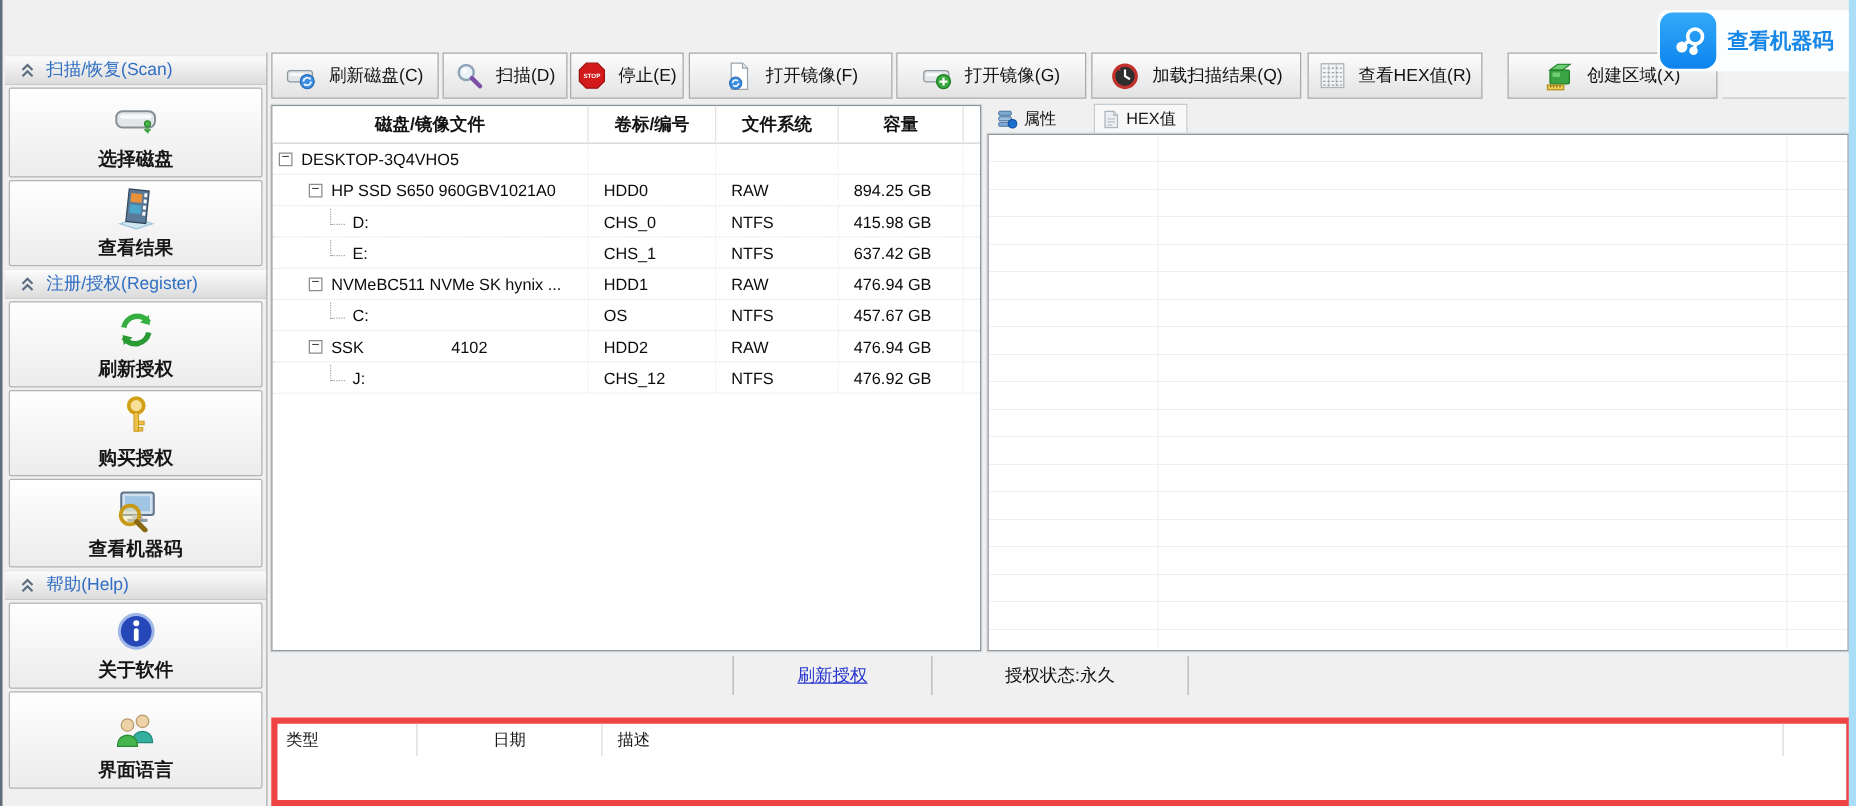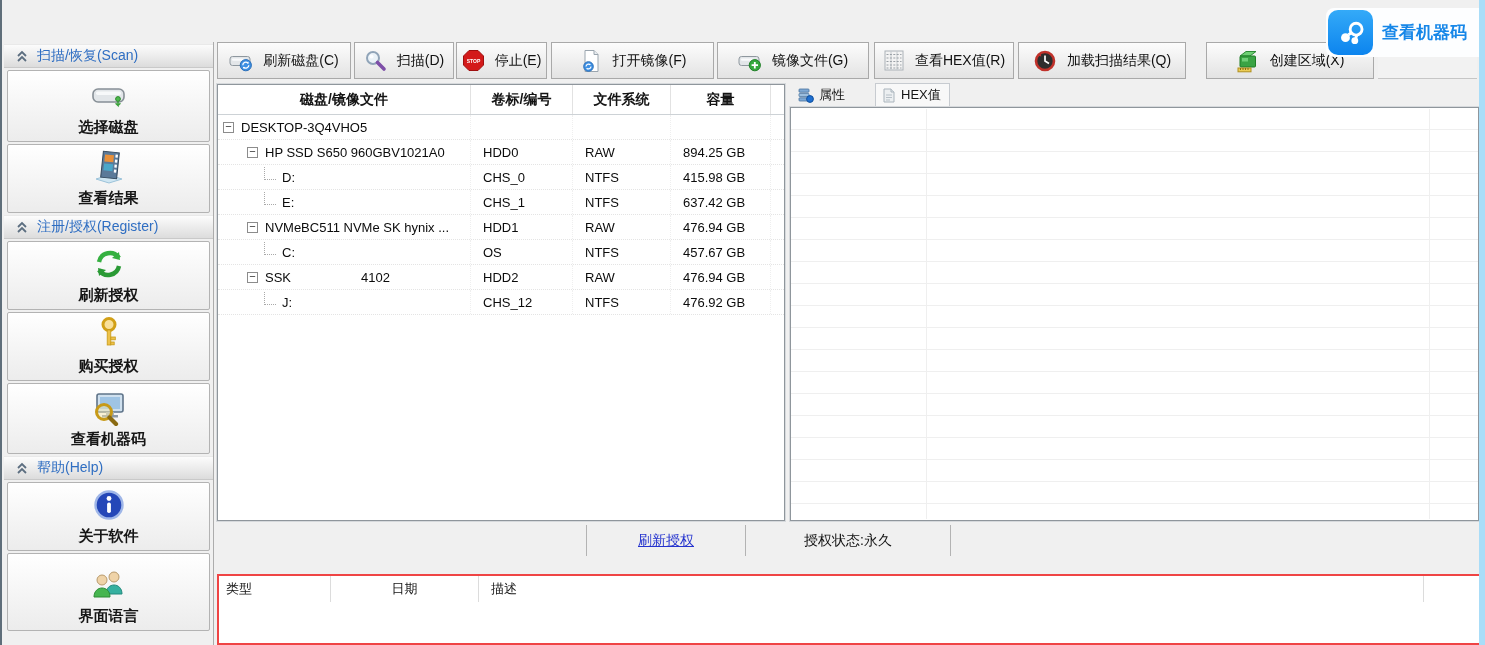--- a/index.html
+++ b/index.html
@@ -124,21 +124,21 @@
   .st1 { width:370px; flex:none; } .st2 { width:159px; flex:none; } .st3 { width:205px; flex:none; }
   .st4 { flex:1; border-right:none; }
   .refresh-link { color:#2433ce; text-decoration:underline; cursor:pointer; font-size:14px; }
 
   
   .log-caption { position:absolute; left:217px; top:556px; width:1262px; height:17px; display:flex; align-items:center; }
   .log-caption .cap { font-size:13px; color:#111; flex:none; }
   .log-caption .capline { flex:1; border-top:1px solid #c9c9c9; margin:6px 2px 0 4px; }
   .log-box {
     position:absolute; left:215px; top:574px; width:1265px; height:71px;
-    background:#fff; border:2px solid #ef4444;
+    background:#fff; border:5px solid #ef4444;
   }
   .log-header { display:flex; height:26px; }
   .log-header .lc { display:flex; align-items:center; font-size:13px; color:#141414; border-right:1px solid #dcdcdc; }
   .lc1 { width:112px; flex:none; padding-left:7px; }
   .lc2 { width:148px; flex:none; justify-content:center; }
   .lc3 { width:945px; flex:none; padding-left:12px; }
   .lc4 { flex:1; border-right:none !important; }
 
   svg { display:block; }
 </style>
@@ -334,48 +334,48 @@
     </div>
     <div class="tb-button" style="width:152px;margin-left:3px">
       <span>
         <svg width="24" height="24" viewBox="0 0 24 24">
           <rect x="1" y="7.5" width="20" height="9" rx="2.5" fill="#e3e6e9" stroke="#8e979e"></rect>
           <rect x="3" y="9.5" width="13" height="2.2" rx="1" fill="#f9fafb"></rect>
           <circle cx="16.8" cy="16.2" r="5.6" fill="#35a93c" stroke="#1f7d26"></circle>
           <path d="M16.8 13 v6.4 M13.6 16.2 h6.4" stroke="#fff" stroke-width="1.8"></path>
         </svg>
       </span>
-      <span>镜像文件(G)</span>
+      <span>打开镜像(G)</span>
+    </div>
+    <div class="tb-button" style="width:168px;margin-left:4px">
+      <span>
+        <svg width="24" height="24" viewBox="0 0 24 24">
+          <circle cx="12" cy="12" r="9" fill="#2e2e2e" stroke="#c0322b" stroke-width="2.6"></circle>
+          <path d="M12 6.5 v5.5 l4 2.4" fill="none" stroke="#fff" stroke-width="1.7"></path>
+          <path d="M4.5 6.5 l3-2.8 0.8 3.8z" fill="#c0322b"></path>
+        </svg>
+      </span>
+      <span>加载扫描结果(Q)</span>
     </div>
     <div class="tb-button" style="width:140px;margin-left:5px">
       <span>
         <svg width="22" height="23" viewBox="0 0 22 23">
           <rect x="2" y="2" width="18" height="19" fill="#f3f3f3" stroke="#abb2b8"></rect>
           <line x1="8" y1="2" x2="8" y2="21" stroke="#c5cace"></line>
           <line x1="14" y1="2" x2="14" y2="21" stroke="#c5cace"></line>
           <g stroke="#9aa0a6" stroke-width="1" stroke-dasharray="2 1.4">
             <line x1="3.5" y1="5.5" x2="18.5" y2="5.5"></line>
             <line x1="3.5" y1="9" x2="18.5" y2="9"></line>
             <line x1="3.5" y1="12.5" x2="18.5" y2="12.5"></line>
             <line x1="3.5" y1="16" x2="18.5" y2="16"></line>
             <line x1="3.5" y1="19" x2="18.5" y2="19"></line>
           </g>
         </svg>
       </span>
       <span>查看HEX值(R)</span>
-    </div>
-    <div class="tb-button" style="width:168px;margin-left:4px">
-      <span>
-        <svg width="24" height="24" viewBox="0 0 24 24">
-          <circle cx="12" cy="12" r="9" fill="#2e2e2e" stroke="#c0322b" stroke-width="2.6"></circle>
-          <path d="M12 6.5 v5.5 l4 2.4" fill="none" stroke="#fff" stroke-width="1.7"></path>
-          <path d="M4.5 6.5 l3-2.8 0.8 3.8z" fill="#c0322b"></path>
-        </svg>
-      </span>
-      <span>加载扫描结果(Q)</span>
     </div>
     <div class="tb-button" style="width:168px;margin-left:20px">
       <span>
         <svg width="24" height="25" viewBox="0 0 24 25">
           <polygon points="4,8 10,3.5 20,3.5 14,8" fill="#6fcf74" stroke="#2c8a35"></polygon>
           <rect x="4" y="8" width="15.5" height="11" rx="1" fill="#3aa344" stroke="#1f7d26"></rect>
           <rect x="6" y="10" width="6" height="3.5" fill="#7ed884" opacity="0.8"></rect>
           <rect x="2" y="20" width="13" height="3.8" fill="#eccd55" stroke="#b08f1f"></rect>
           <g stroke="#7a6210" stroke-width="0.9">
             <line x1="4.5" y1="20" x2="4.5" y2="22"></line>

